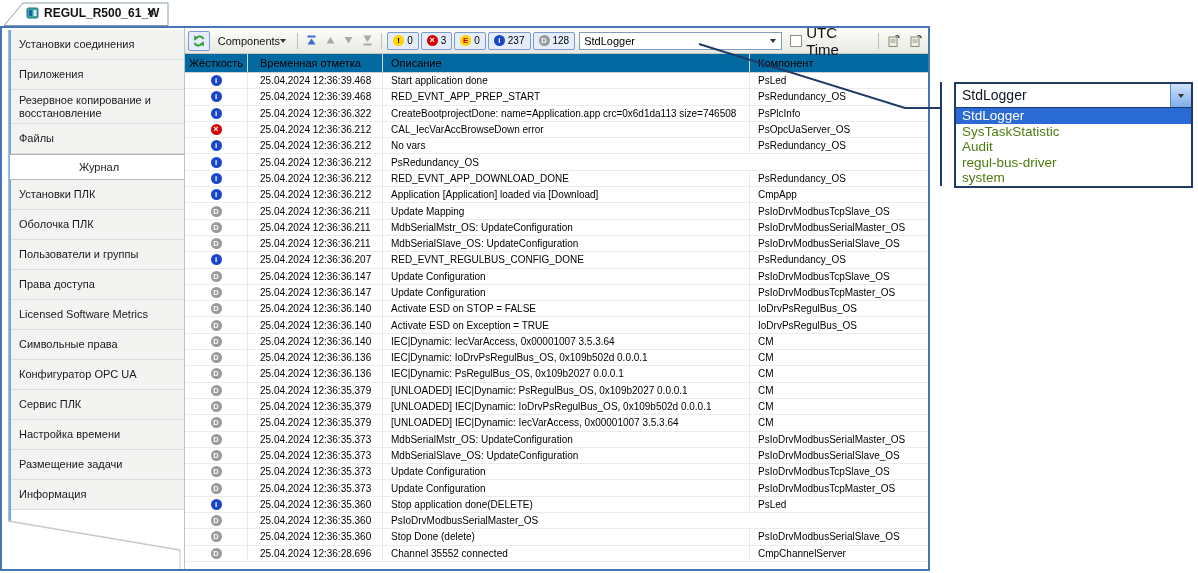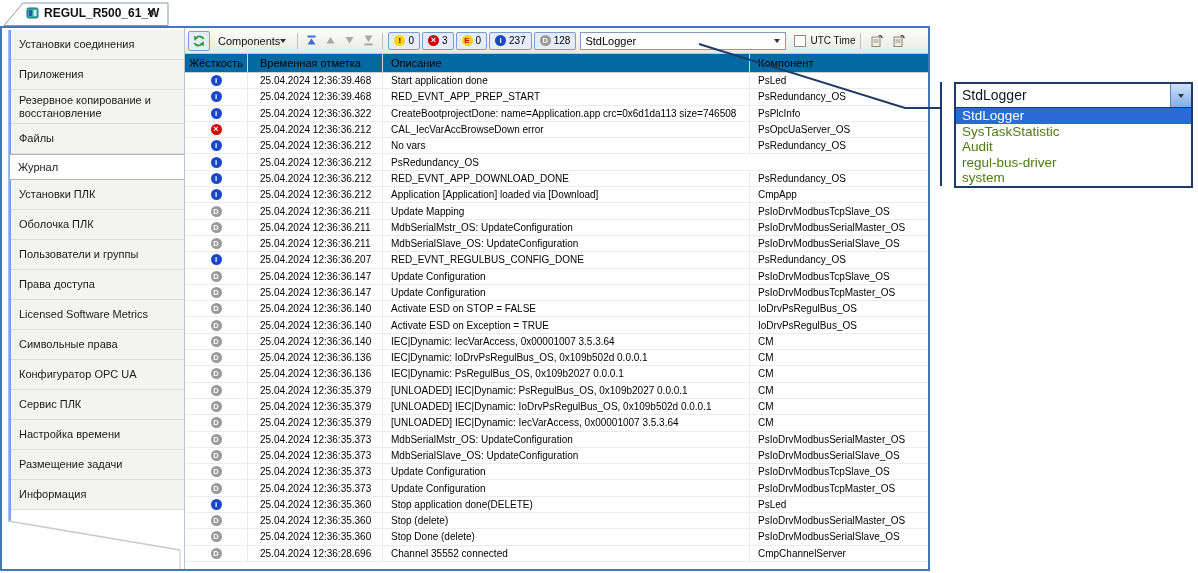--- a/index.html
+++ b/index.html
@@ -20,21 +20,21 @@
 
   
   #side-strip { position:absolute; left:6px; top:2px; width:3px; height:492px;
     background:linear-gradient(90deg,#a9c7e9,#6795d0); }
   #sidebar { position:absolute; left:9px; top:2px; width:173px; }
   .side-item { position:relative; display:flex; align-items:center; min-height:30px;
     background:#f3f3f1; border-bottom:1px solid #dcdcdc; padding:2px 4px 2px 8px;
     font-size:11px; color:#1a1a1a; line-height:13px; cursor:default; }
   .side-item.two-line { min-height:34px; }
   .side-item.selected { background:#fff; min-height:26px;
-    border-top:1px solid #b5b5b5; border-bottom:1px solid #b5b5b5; margin-left:-1px; }
+    border-top:1px solid #b5b5b5; border-bottom:1px solid #b5b5b5; margin-left:-1px;justify-content:center; }
   #side-bottom { position:absolute; left:0; top:0; pointer-events:none; }
 
   
   #content { position:absolute; left:182px; top:0; width:744px; height:541px;
     border-left:1px solid #b9c4d1; background:#fff; }
 
   
   #toolbar { display:flex; align-items:center; height:26px; padding:0 3px; gap:2px;
     background:linear-gradient(#fdfdfb,#e9e9e2); border-bottom:1px solid #c6c6bd; }
   .tbtn { display:flex; align-items:center; justify-content:center; height:20px; cursor:default; }
@@ -44,21 +44,21 @@
   .tsep { width:1px; height:16px; background:#c0c0b8; margin:0 3px; }
   .arrow-btn { width:17px; }
   .badge { display:flex; align-items:center; gap:3px; height:18px; padding:0 5px;
     font-size:10px; color:#000; }
   .caret { width:0; height:0; border-left:3.5px solid transparent;
     border-right:3.5px solid transparent; border-top:4px solid #333; }
   #logger-combo { display:flex; align-items:center; width:206px; height:18px; margin-left:2px;
     border:1px solid #7f9db9; background:#fff; }
   #logger-combo .val { flex:1; font-size:11px; padding-left:4px; color:#000; white-space:nowrap; overflow:hidden; }
   #logger-combo .btn { width:16px; height:16px; display:flex; align-items:center; justify-content:center; }
-  #utc-box { display:flex; align-items:center; gap:4px; margin-left:6px; font-size:10px; color:#111; }
+  #utc-box { display:flex; align-items:center; gap:4px; margin-left:6px; font-size:15px; color:#111; }
   .checkbox { width:12px; height:12px; border:1px solid #8f8f8f; background:#fff; }
 
   
   .sev { display:inline-block; width:11px; height:11px; border-radius:50%; text-align:center;
     color:#fff; font-weight:bold; font-size:8px; line-height:11px; flex:none; }
   .sev-info { background:#1a46c9; }
   .sev-error { background:#d40000; font-size:9px; line-height:10px; }
   .sev-debug { background:#9a9a9a; font-size:7.5px; }
   .sev-warning { background:#ffd400; color:#000; }
   .sev-exception { background:#ffd400; color:#c00000; }
@@ -482,21 +482,20 @@
               </div>
               <div class="cell col-ts">25.04.2024 12:36:35.360</div>
               <div class="cell col-desc">Stop application done(DELETE)</div>
               <div class="cell col-comp">PsLed</div>
             </div>
             <div class="row">
               <div class="cell col-sev">
                 <span class="sev sev-debug">D</span>
               </div>
               <div class="cell col-ts">25.04.2024 12:36:35.360</div>
-              <div class="cell col-desc">Stop (delete)</div>
               <div class="cell col-comp">PsIoDrvModbusSerialMaster_OS</div>
             </div>
             <div class="row">
               <div class="cell col-sev">
                 <span class="sev sev-debug">D</span>
               </div>
               <div class="cell col-ts">25.04.2024 12:36:35.360</div>
               <div class="cell col-desc">Stop Done (delete)</div>
               <div class="cell col-comp">PsIoDrvModbusSerialSlave_OS</div>
             </div>

